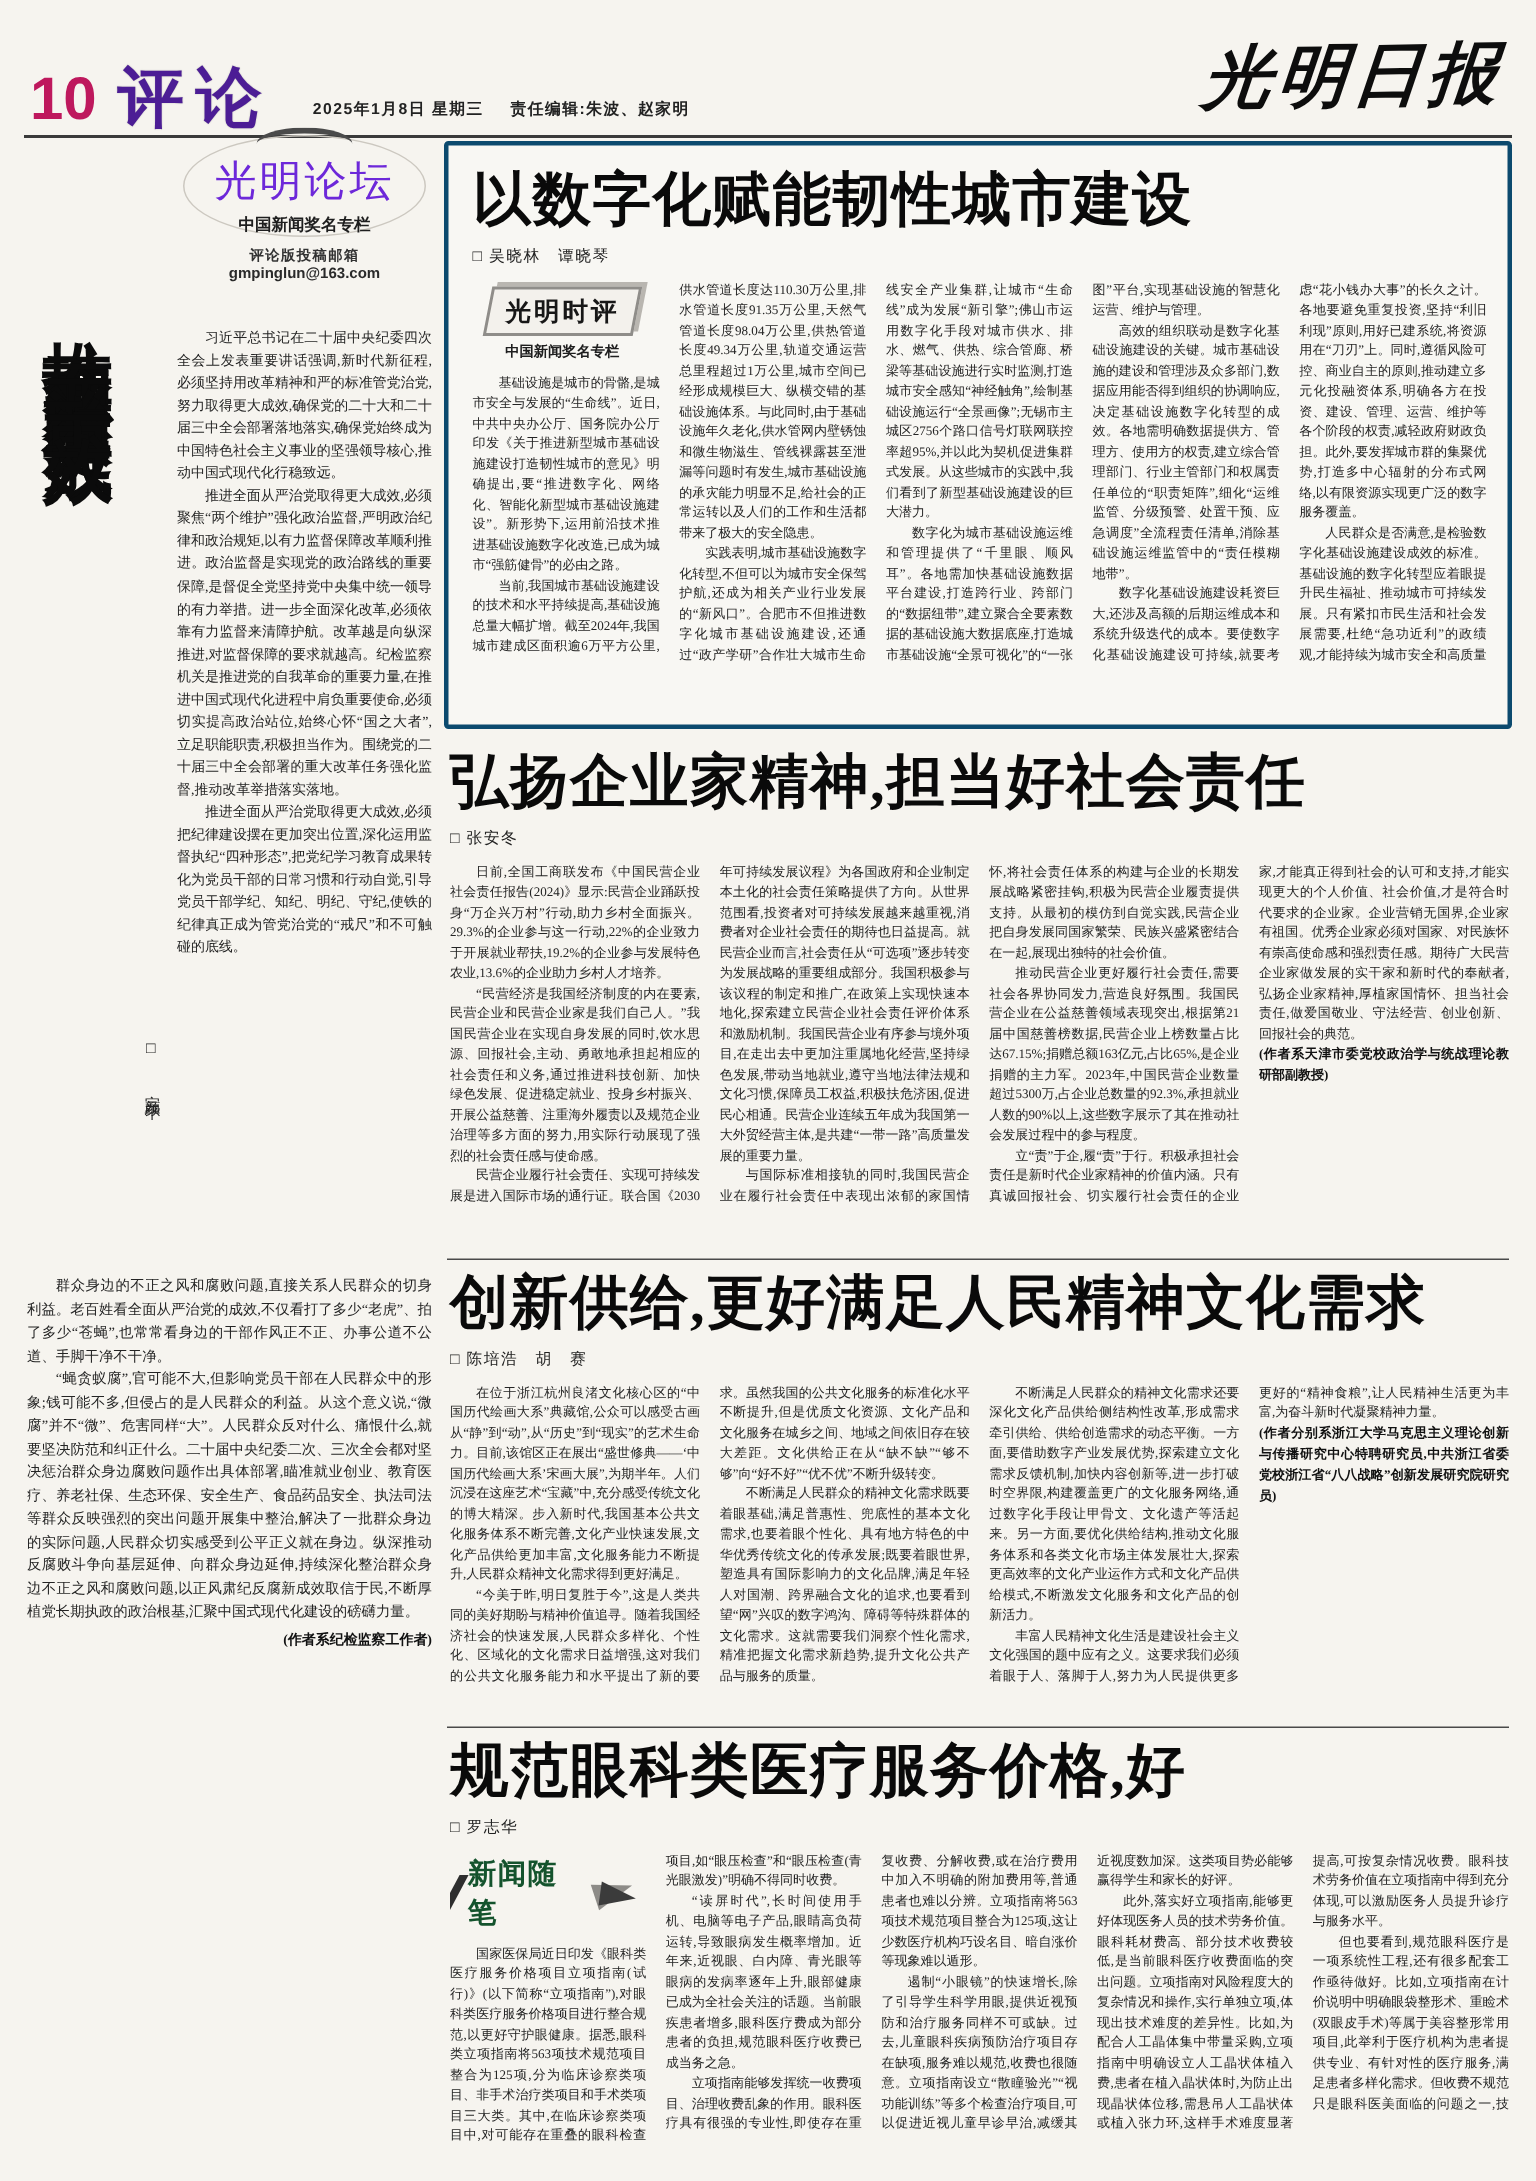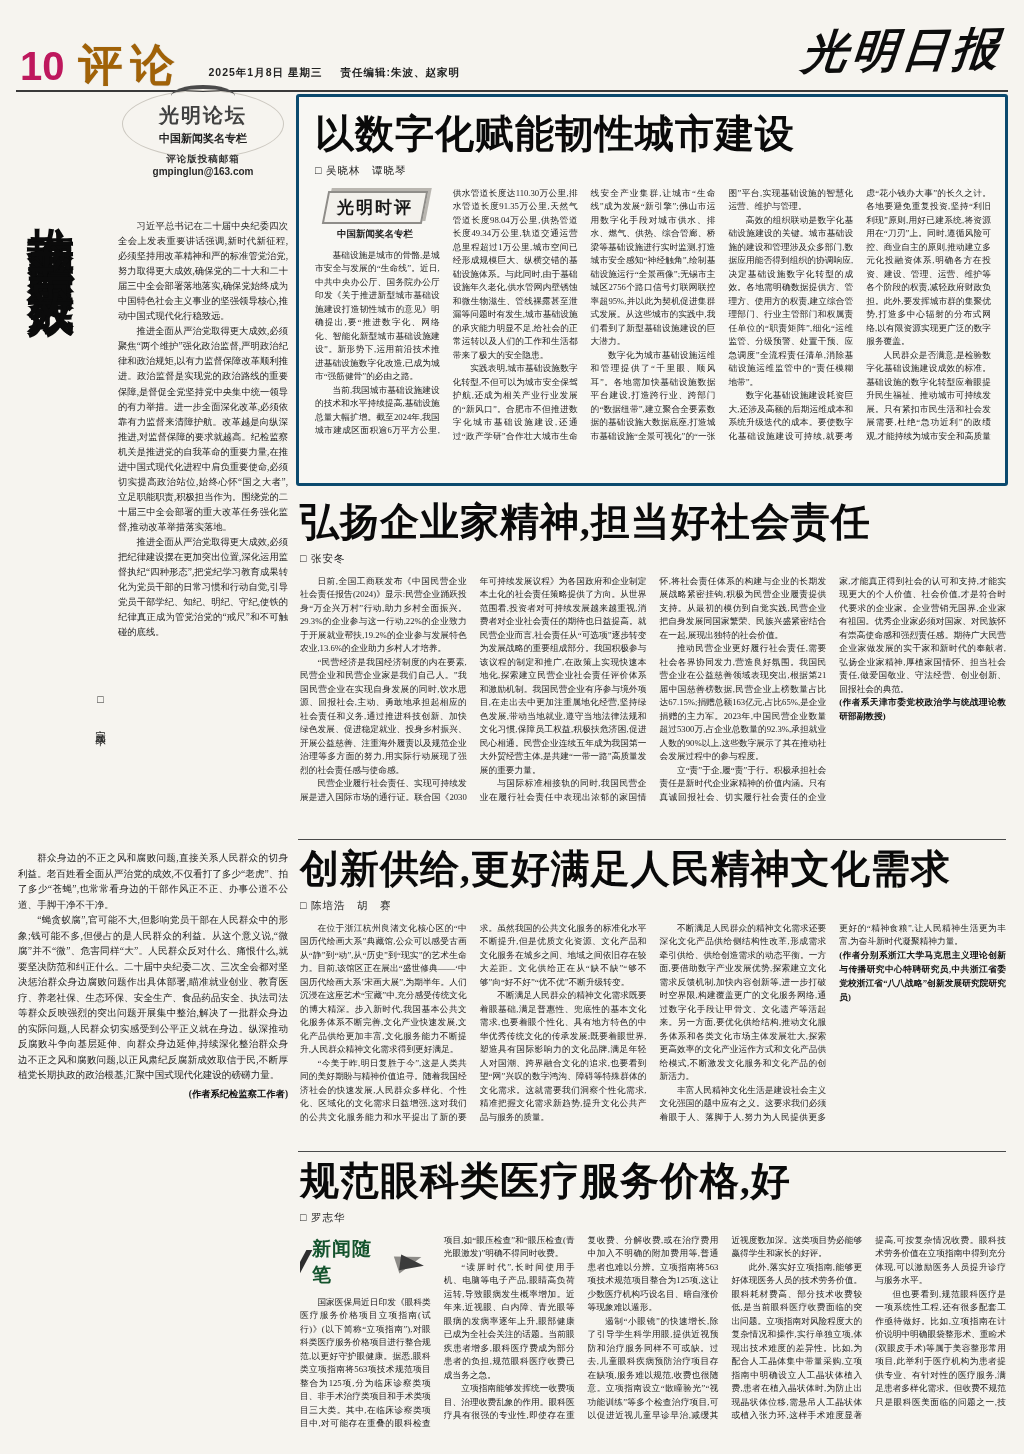--- a/index.html
+++ b/index.html
@@ -7,39 +7,39 @@
   body {
     font-family: "Liberation Serif","DejaVu Serif",serif;
     background:#f6f4ef; color:#1c1c1c; overflow:hidden;
   }
   .page { position:relative; width:1024px; height:1454px; padding:18px 16px 8px 16px; }
 
   
   .page-header { position:relative; height:74px; border-bottom:2px solid #3a3a3a; }
   .header-left { position:absolute; left:4px; bottom:6px; display:flex; align-items:flex-end; }
   .pagenum { font-family:"Liberation Sans","DejaVu Sans",sans-serif; font-size:40px; font-weight:700; line-height:.9; color:#be185d; }
-  .section-title { font-size:44px; font-weight:900; color:#a16207; letter-spacing:8px; line-height:.85; margin-left:14px;
+  .section-title { font-size:44px; font-weight:900; color:#4c1d95; letter-spacing:8px; line-height:.85; margin-left:14px;
     text-shadow:0 0 1px #b5b3af; }
   .date-editor { margin-left:26px; margin-bottom:4px; font-family:"Liberation Sans","DejaVu Sans",sans-serif;
     font-size:10.5px; font-weight:700; color:#222; letter-spacing:1px; }
   .date-editor span { margin-right:14px; }
   .masthead { position:absolute; right:6px; bottom:8px; font-size:46px; font-weight:900; font-style:italic;
     transform:skewX(-6deg) rotate(-1deg); letter-spacing:4px; color:#0d0d0d; }
 
   
   .main { position:relative; display:flex; margin-top:2px; height:1348px; }
 
   
   .leftcol { position:relative; width:272px; flex:0 0 272px; }
   .forum-box { position:relative; margin-left:104px; width:166px; height:88px; text-align:center; padding-top:8px; }
   .forum-box::before { content:""; position:absolute; left:2px; right:2px; top:-4px; height:66px;
     border:1px solid #ccc8c0; border-radius:50%; }
   .forum-box::after { content:""; position:absolute; left:50%; top:-9px; width:64px; height:18px; margin-left:-32px;
     border-top:4px solid #4a4a4a; border-radius:50% 50% 0 0; }
-  .forum-title { position:relative; font-family:"Liberation Sans","DejaVu Sans",sans-serif; font-size:20px; font-weight:700; color:#404040; letter-spacing:2px; }
+  .forum-title { position:relative; font-family:"Liberation Sans","DejaVu Sans",sans-serif; font-size:28px; font-weight:400; color:#6d28d9; letter-spacing:2px; }
   .forum-sub { position:relative; font-family:"Liberation Sans","DejaVu Sans",sans-serif; font-size:11px; font-weight:900; color:#1e1e1e; margin-top:2px; }
   .forum-mail-label { position:relative; font-size:9.5px; font-weight:700; color:#333; margin-top:7px; letter-spacing:1px; }
   .forum-mail { position:relative; font-family:"Liberation Sans","DejaVu Sans",sans-serif; font-size:10px; font-weight:700; color:#2a2a2a; }
 
   .vert-title { position:absolute; left:10px; top:96px; height:620px; writing-mode:vertical-rl; text-orientation:upright;
     font-size:47px; font-weight:900; letter-spacing:5px; color:#0b0b0b; line-height:1.05; }
   .vert-author { position:absolute; left:77px; top:600px; writing-mode:vertical-rl; text-orientation:upright;
     font-size:10.5px; color:#222; letter-spacing:3px; }
 
   .lead-upper { position:absolute; left:102px; top:96px; width:170px; height:652px; overflow:hidden;margin-top:29px; }

